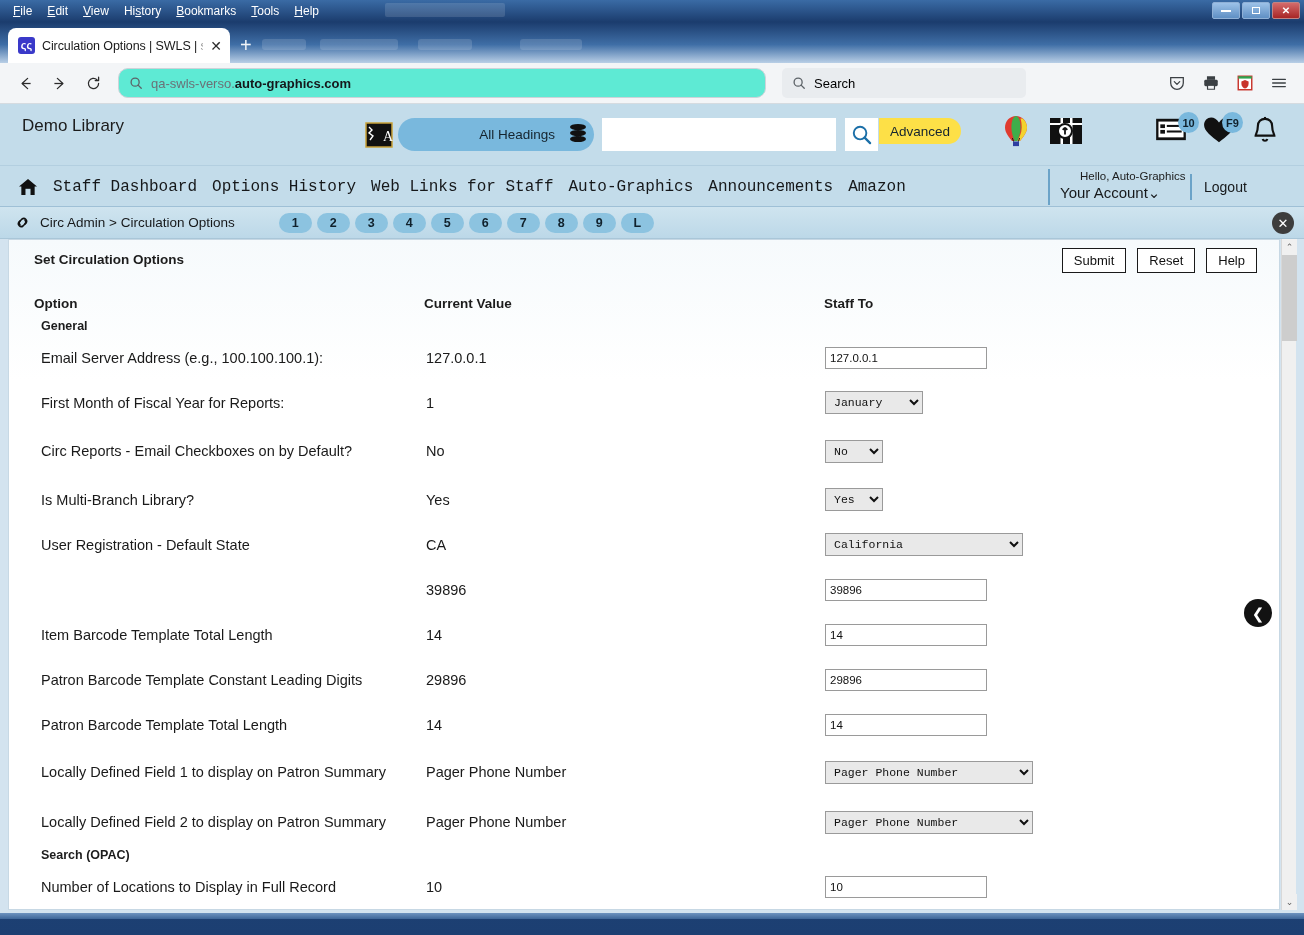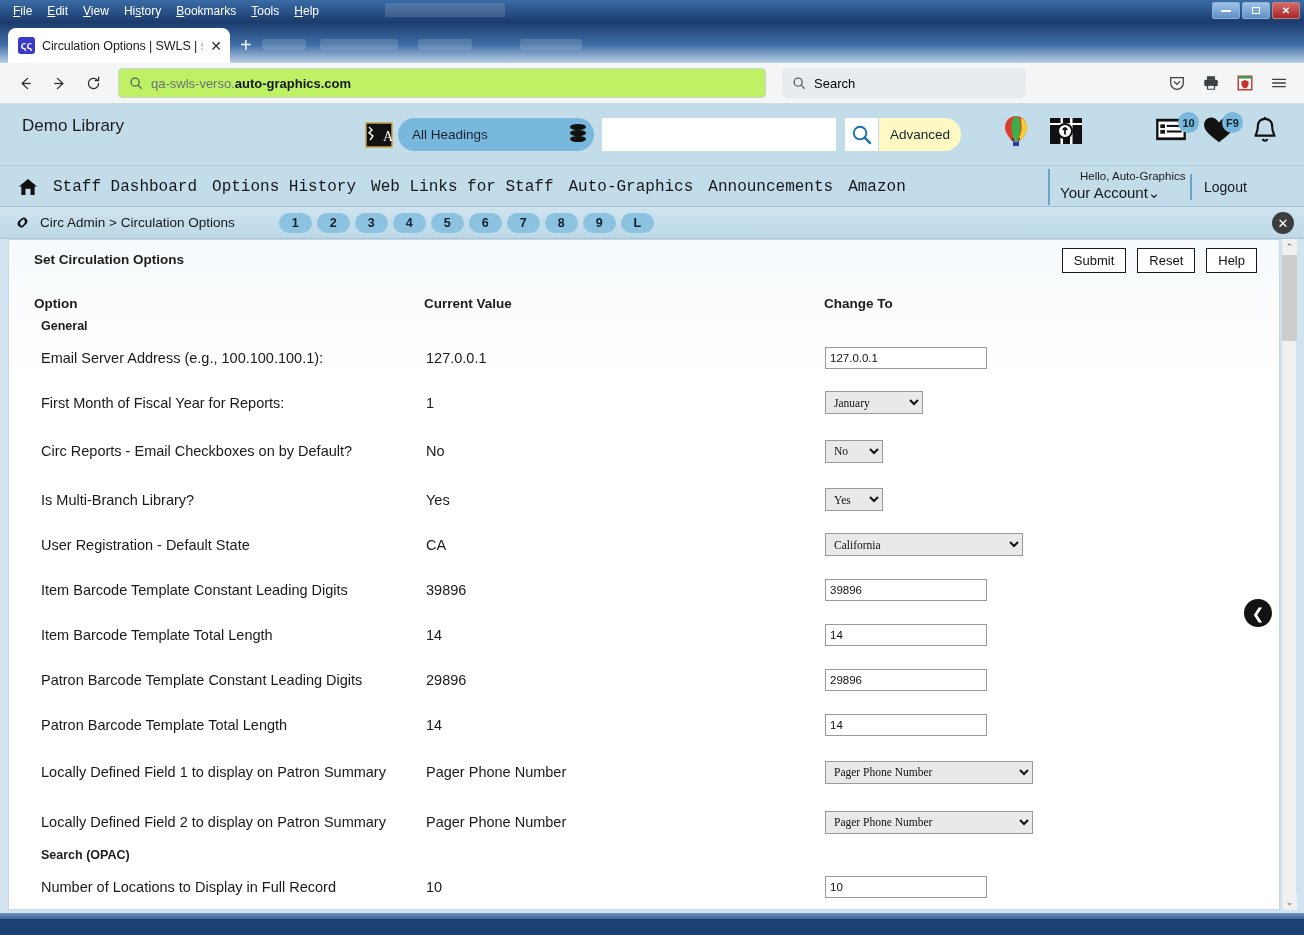--- a/index.html
+++ b/index.html
@@ -91,21 +91,21 @@
     display: flex; align-items: center; padding: 0 10px;
     gap: 4px; border-bottom: 1px solid #d5dbe0;
   }
   .navbtn {
     width: 30px; height: 30px; border-radius: 5px;
     display: flex; align-items: center; justify-content: center;
     color: #2b2b2b; cursor: pointer; flex: none;
   }
   .urlbar {
     flex: none; width: 648px; height: 30px; margin-left: 6px;
-    background: #bef264; border: 1px solid #cdd3d9; border-radius: 4px;
+    background: #5eead4; border: 1px solid #cdd3d9; border-radius: 10px;
     display: flex; align-items: center; gap: 8px; padding: 0 10px; text-align: right;
   }
   .urlbar .urltext { font-size: 13px; color: #6b7177; white-space: nowrap; }
   .urlbar .urltext b { color: #15181b; font-weight: 700; }
   .searchbar {
     flex: none; width: 244px; height: 30px; margin-left: 12px;
     background: #e9ecef; border-radius: 5px;
     display: flex; align-items: center; gap: 8px; padding: 0 10px;
     cursor: text;
   }
@@ -125,37 +125,37 @@
     position: absolute; left: 22px; top: 12px;
     font-size: 17px; color: #1c1c1c;
   }
   .hdr-abicon { position: absolute; left: 365px; top: 17px; width: 28px; height: 28px; cursor: pointer;}
   .allheadings {
     position: absolute; left: 398px; top: 14px;
     width: 196px; height: 33px; border-radius: 17px;
     background: #79b8dd; display: flex; align-items: center;
     padding: 0 10px 0 14px; cursor: pointer;
   }
-  .allheadings .lbl { font-size: 13.5px; color: #15242e; flex: 1; text-align: left; padding-right: 18px;}
+  .allheadings .lbl { font-size: 13.5px; color: #15242e; flex: 1; text-align: right; padding-right: 18px;}
   .allheadings .chev { font-size: 13px; color: #12242f; }
   .db-icon { position: absolute; left: 568px; top: 18px; cursor: pointer; }
   .searchinput {
     position: absolute; left: 602px; top: 114px; top: 14px;
     width: 234px; height: 33px; background: #ffffff;
     border: none; cursor: text;
   }
   .searchglass {
     position: absolute; left: 845px; top: 14px; width: 33px; height: 33px;
     background: #fff; display: flex; align-items: center; justify-content: center;
     cursor: pointer;
   }
   .advbtn {
     position: absolute; left: 879px; top: 14px;
-    width: 82px; height: 33px; border-radius: 0 17px 17px 0;
-    background: #fef9c3; display: flex; align-items: center; justify-content: center;
+    width: 82px; height: 26px; border-radius: 0 17px 17px 0;
+    background: #fde047; display: flex; align-items: center; justify-content: center;
     font-size: 13.5px; color: #14242f; cursor: pointer;
   }
   .hdr-right-icons { position: absolute; left: 1000px; top: 10px; display: flex; align-items: flex-start; gap: 16px;}
   .hicon { cursor: pointer; position: relative; }
   .badge {
     position: absolute; top: -4px; right: -12px;
     min-width: 21px; height: 21px; border-radius: 11px;
     background: #79b8dd; color: #10212c; font-size: 11px; font-weight: bold;
     display: flex; align-items: center; justify-content: center; padding: 0 4px;
   }
@@ -241,21 +241,21 @@
 
   input.ti {
     border: 1px solid #9a9a9a; background: #fff;
     height: 22px; font-size: 11.5px; color: #111;
     font-family: "Liberation Sans", sans-serif;
     padding: 0 4px; width: 162px;
   }
   select.sel {
     border: 1px solid #9a9a9a; background: #e9e9e9;
     height: 23px; font-size: 11.5px; color: #111;
-    font-family: Liberation Serif, serif; padding: 0 2px 0 4px;
+    font-family: Liberation Mono, monospace; padding: 0 2px 0 4px;
   }
   select.w58 { width: 58px; }
   select.w98 { width: 98px; }
   select.w198 { width: 198px; }
   select.w208 { width: 208px; }
 
   
   .innerscroll {
     position: absolute; right: 8px; top: 0; width: 15px; bottom: 8px;
     background: #f0f0f0; border-left: 1px solid #d8d8d8;
@@ -524,21 +524,21 @@
           <div class="panel-btns">
             <button class="fbtn">Submit</button>
             <button class="fbtn">Reset</button>
             <button class="fbtn">Help</button>
           </div>
         </div>
 
         <div class="colheads">
           <span class="ch opt">Option</span>
           <span class="ch cur">Current Value</span>
-          <span class="ch chg">Change To</span>
+          <span class="ch chg">Staff To</span>
         </div>
 
         <div class="grp">General</div>
 
         <div class="row">
           <span class="opt">Email Server Address (e.g., 100.100.100.1):</span>
           <span class="cur">127.0.0.1</span>
           <span class="chg"><input class="ti" value="127.0.0.1" style=""></span>
         </div>
 
@@ -560,21 +560,20 @@
           <span class="chg"><select class="sel w58"><option>Yes</option></select></span>
         </div>
 
         <div class="row">
           <span class="opt">User Registration - Default State</span>
           <span class="cur">CA</span>
           <span class="chg"><select class="sel w198"><option>California</option></select></span>
         </div>
 
         <div class="row" style="min-height:45px;">
-          <span class="opt">Item Barcode Template Constant Leading Digits</span>
           <span class="cur">39896</span>
           <span class="chg"><input class="ti" value="39896" style=""></span>
         </div>
 
         <div class="row">
           <span class="opt">Item Barcode Template Total Length</span>
           <span class="cur">14</span>
           <span class="chg"><input class="ti" value="14" style=""></span>
         </div>
 

